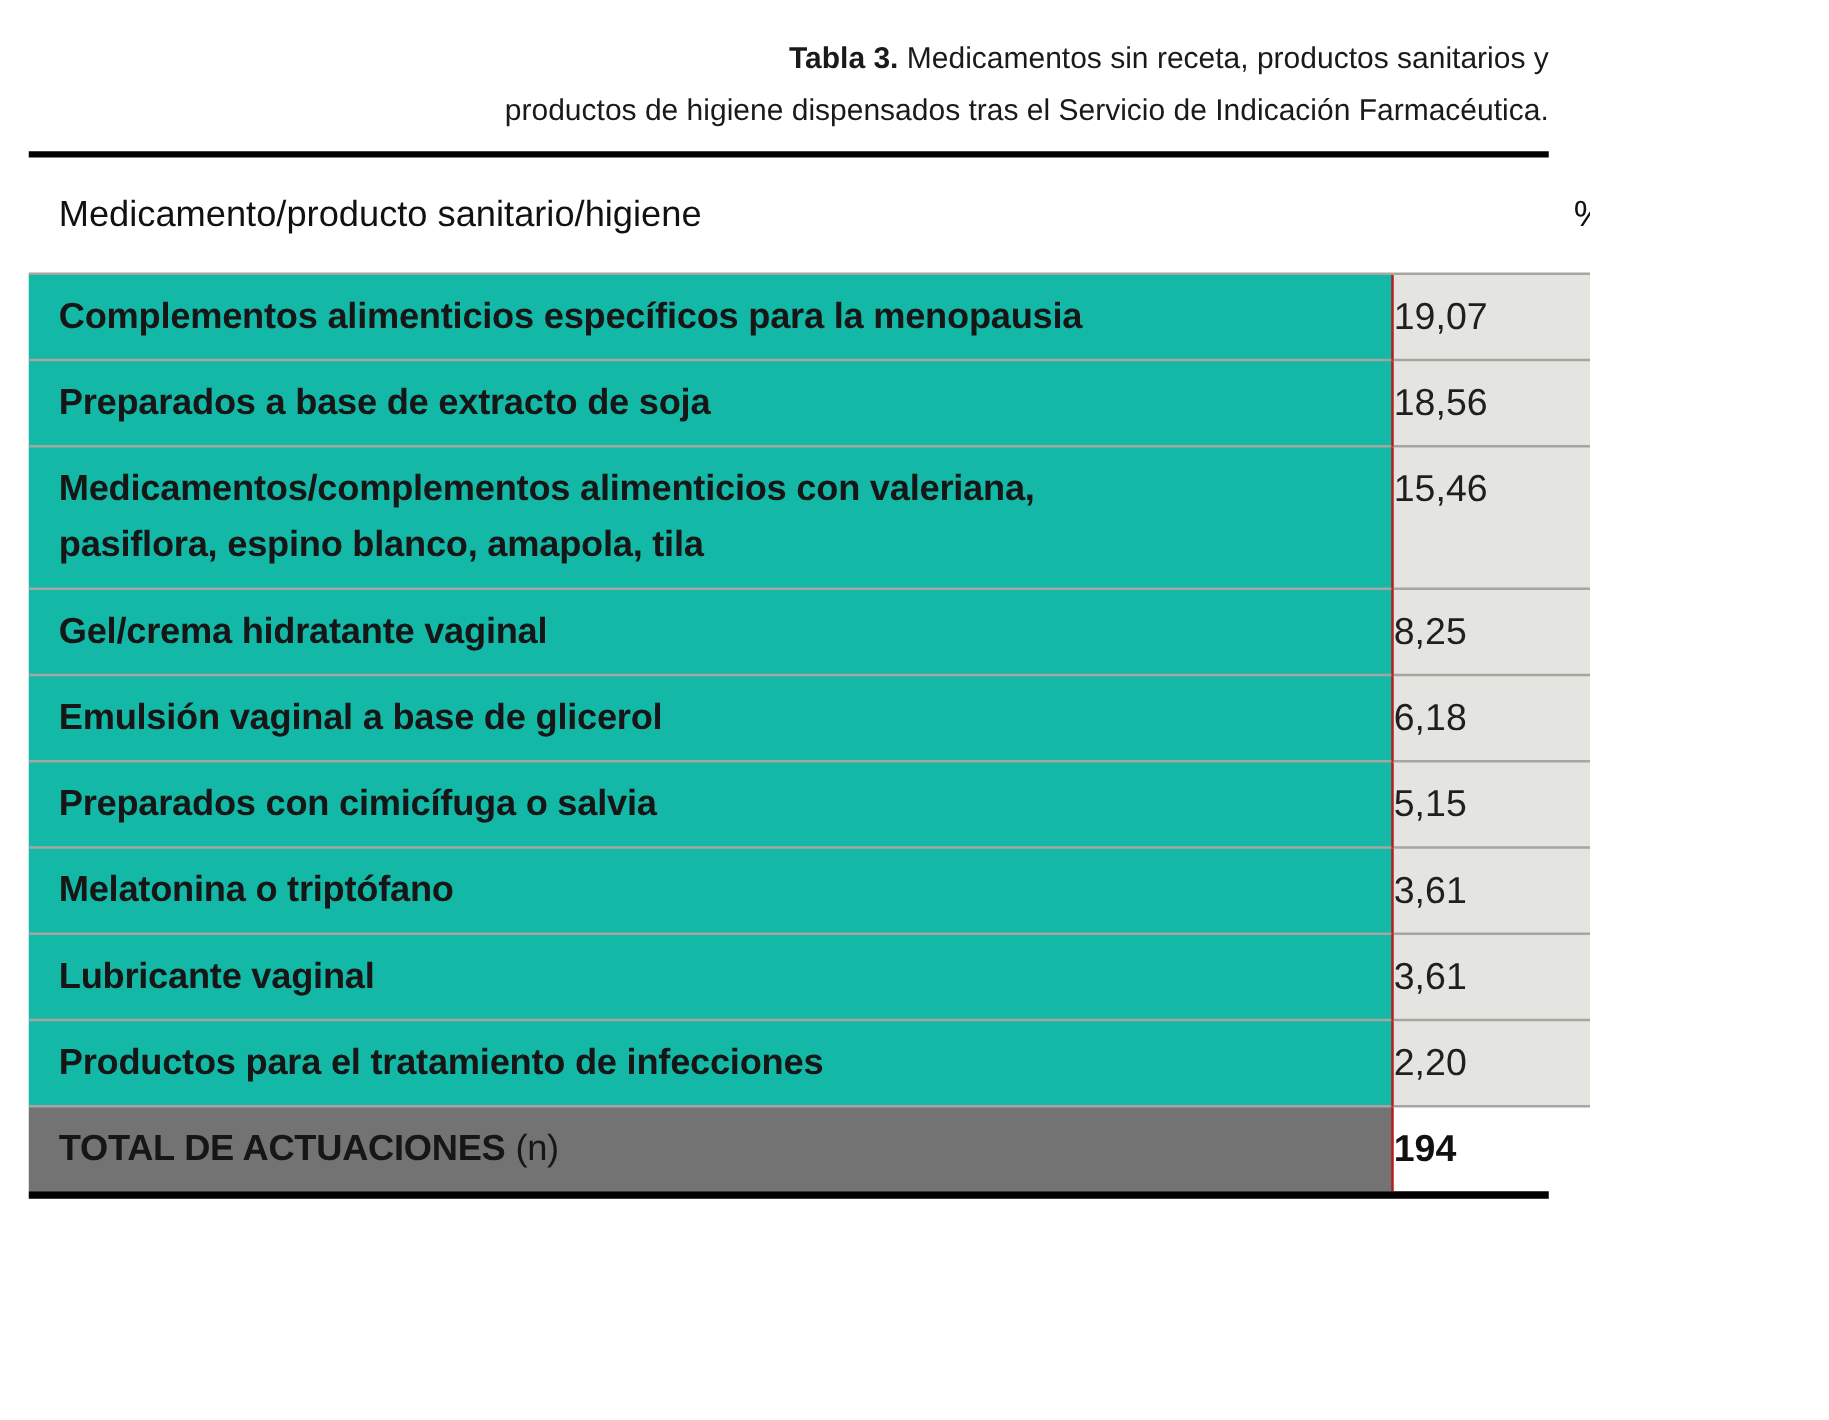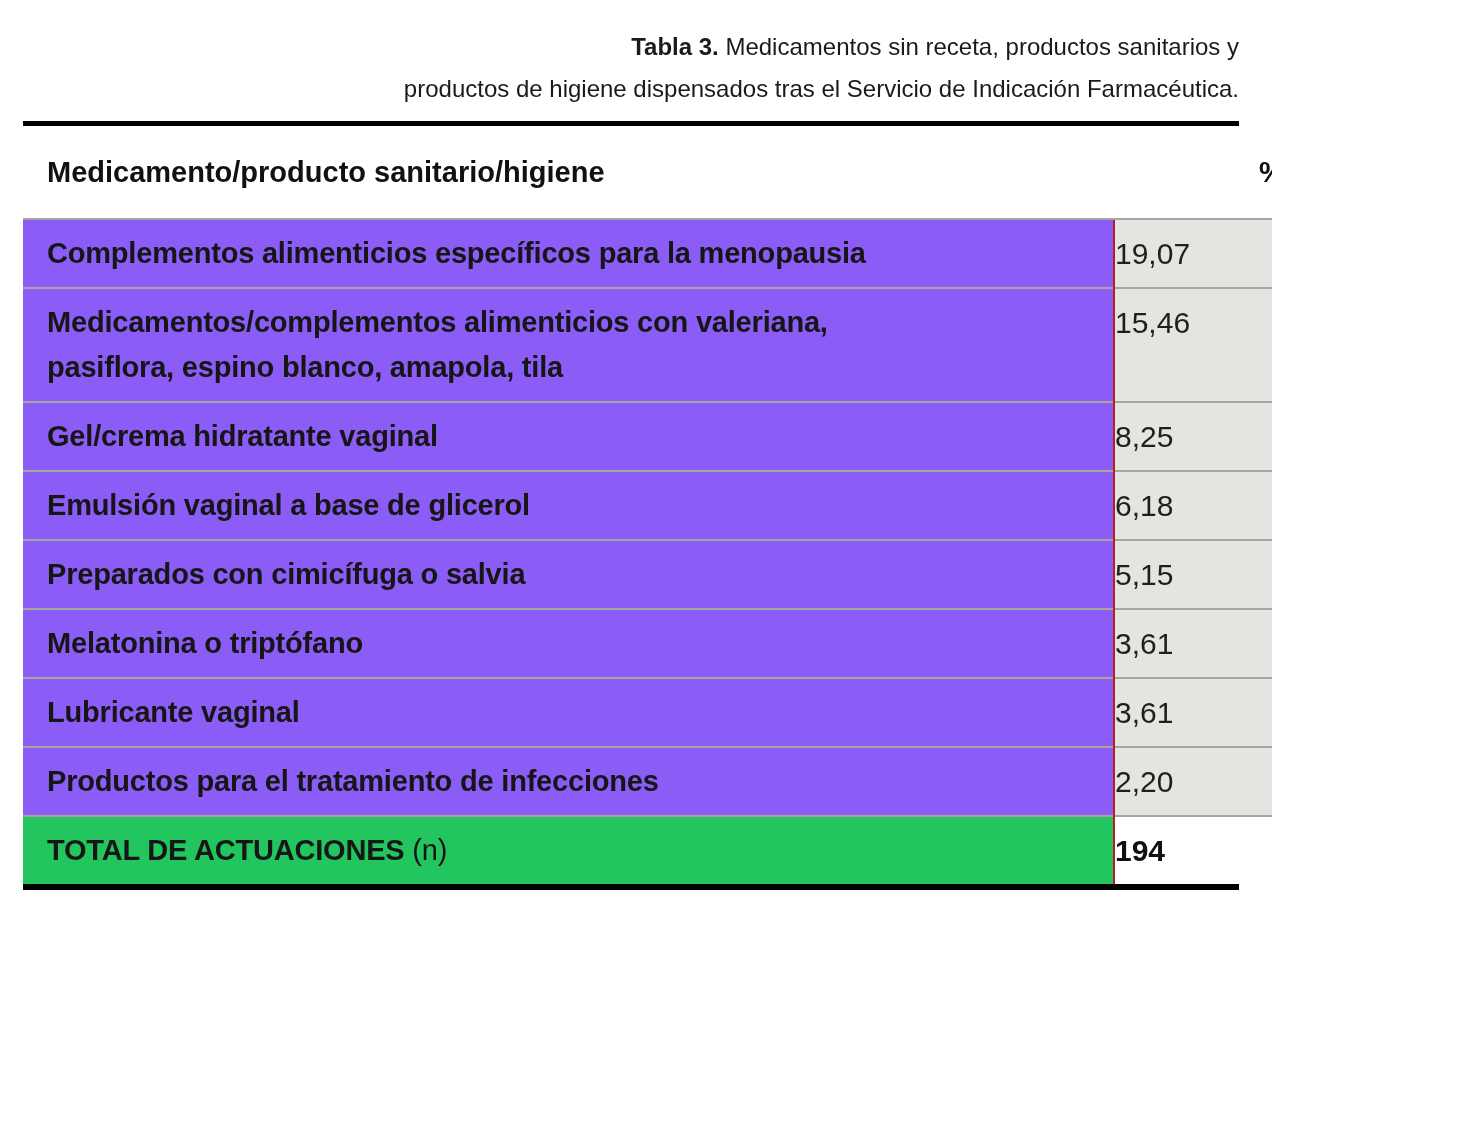--- a/index.html
+++ b/index.html
@@ -32,51 +32,51 @@
     margin-left: 23px;
     width: 1407px;
     table-layout: fixed;
   }
   col.c-label { width: 1091px; }
   col.c-val   { width: 316px; }
   thead th {
     height: 92px;
     vertical-align: middle;
     font-size: 29px;
-    font-weight: 700;
+    font-weight: 400;
     color: #111111;
     padding: 0;
   }
   thead th.h-label { text-align: left; padding-left: 24px; }
   thead th.h-val   { text-align: center; }
   tbody td {
     border-top: 2px solid #a6a6a1;
     vertical-align: top;
   }
   td.label {
-    background: #8b5cf6;
+    background: #14b8a6;
     font-weight: 700;
     font-size: 29px;
     line-height: 45px;
     padding: 11px 20px 11px 24px;
     white-space: pre-line;
     letter-spacing: -0.2px;
   }
   td.val {
     background: #e4e4e0;
     border-left: 2px solid #b91c1c;
     border-right: 2px solid #a6a6a1;
     text-align: left;
     font-size: 30px;
     line-height: 45px;
     padding: 11px 0;
     font-weight: 400;
     color: #1f1f1f;
   }
-  tr.total td.label { background: #22c55e; }
+  tr.total td.label { background: #737373; }
   tr.total td.val {
     background: #ffffff;
     border-right: none;
     font-weight: 700;
     color: #111111;
   }
   tr.total .total-suffix { font-weight: 400; }
   .rule-bottom {
     height: 6px;
     background: #000000;
@@ -101,20 +101,24 @@
     <thead>
       <tr>
         <th class="h-label">Medicamento/producto sanitario/higiene</th>
         <th class="h-val">%</th>
       </tr>
     </thead>
     <tbody>
       <tr>
         <td class="label">Complementos alimenticios específicos para la menopausia</td>
         <td class="val">19,07</td>
+      </tr>
+      <tr>
+        <td class="label">Preparados a base de extracto de soja</td>
+        <td class="val">18,56</td>
       </tr>
       <tr>
         <td class="label">Medicamentos/complementos alimenticios con valeriana,
 pasiflora, espino blanco, amapola, tila</td>
         <td class="val">15,46</td>
       </tr>
       <tr>
         <td class="label">Gel/crema hidratante vaginal</td>
         <td class="val">8,25</td>
       </tr>

